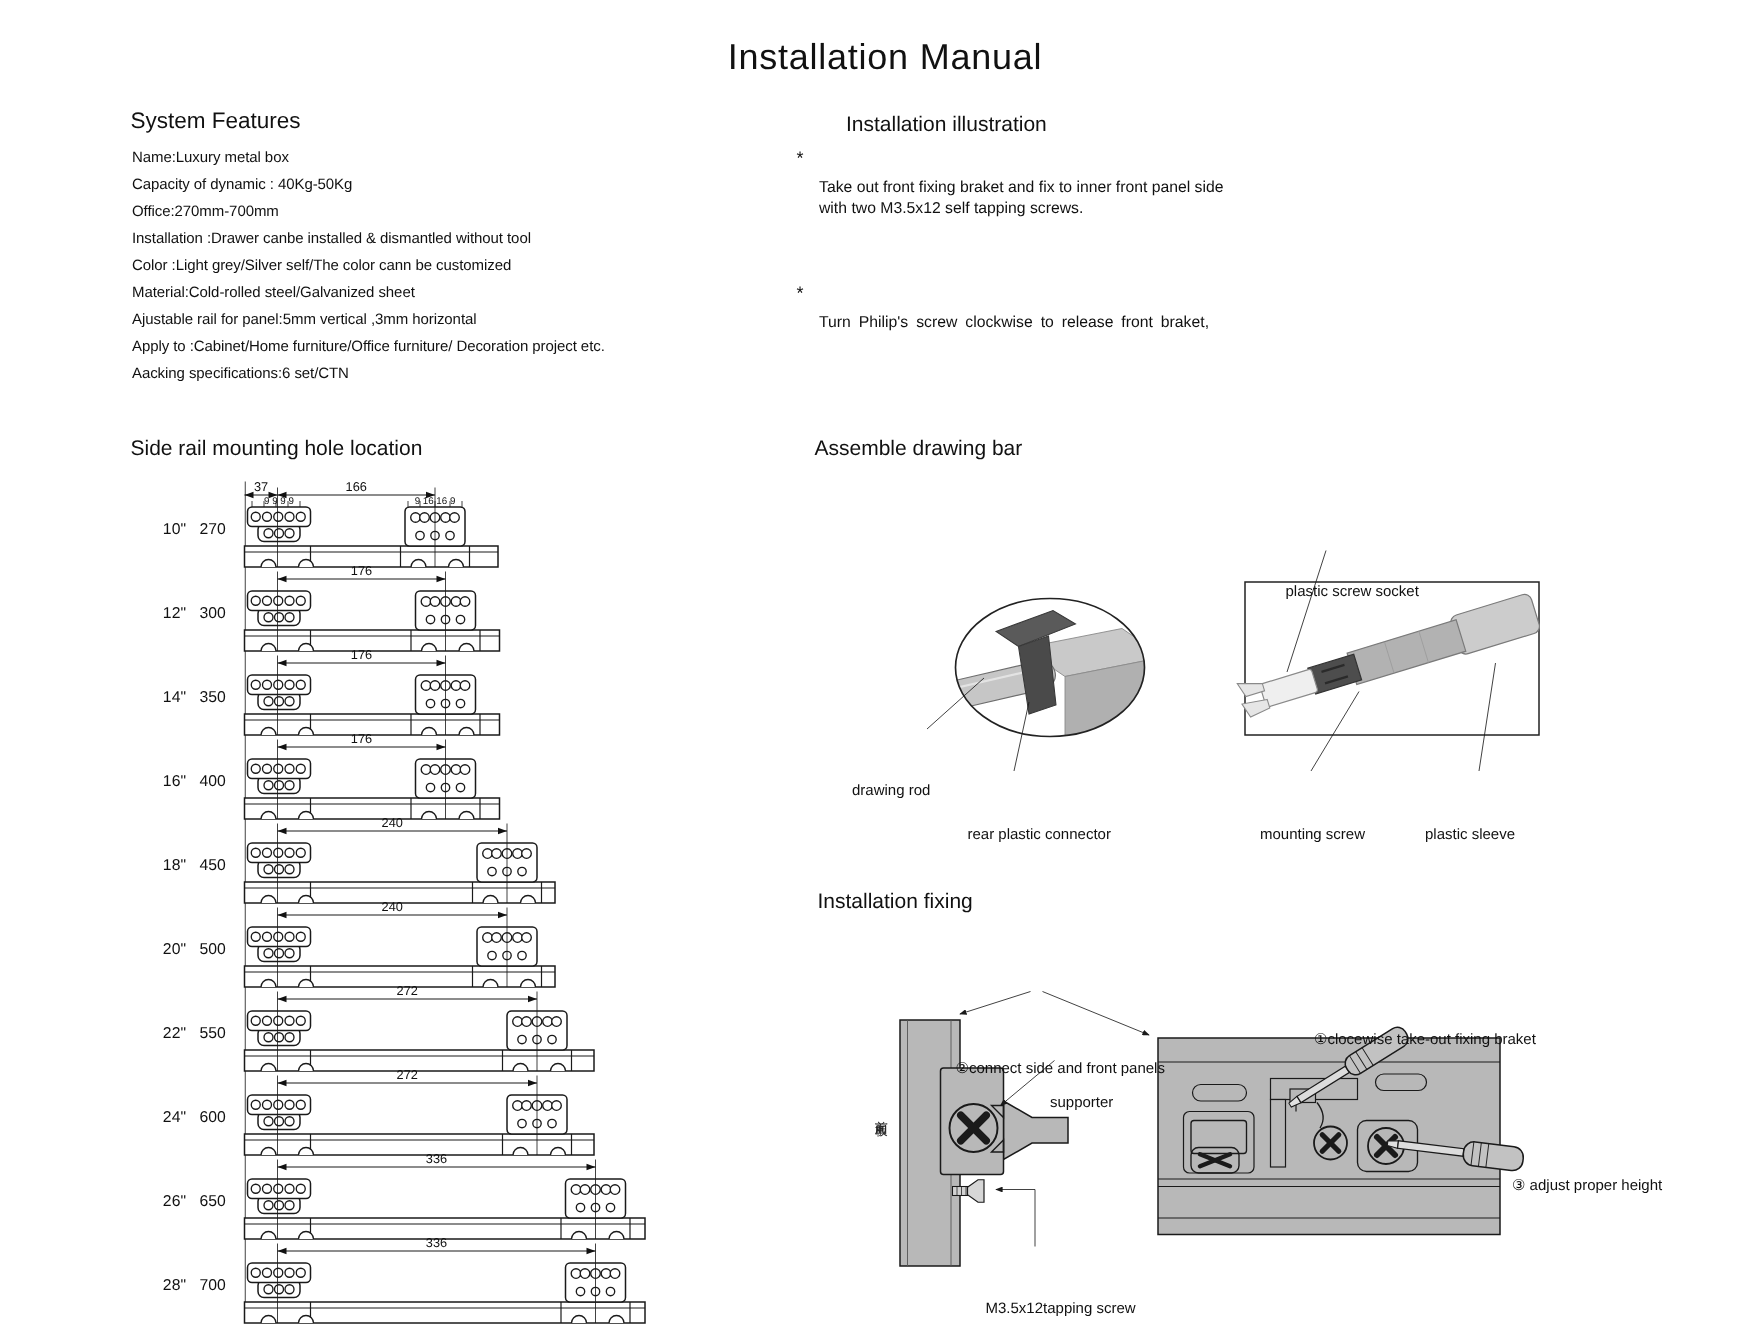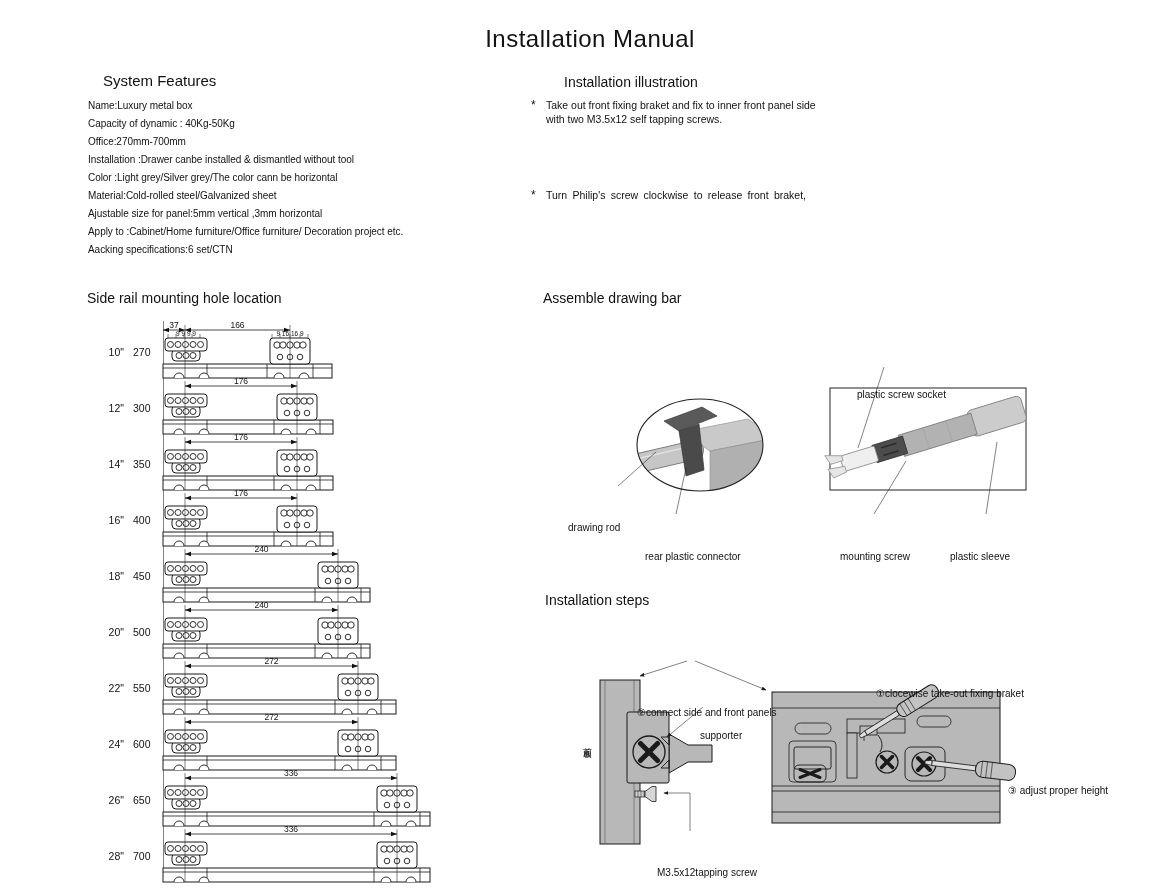--- a/index.html
+++ b/index.html
@@ -6,21 +6,21 @@
   .page{position:relative;width:1170px;height:894px;background:#ffffff;overflow:hidden;
         font-family:"Liberation Sans","DejaVu Sans",sans-serif;color:#111;}
   .abs{position:absolute;}
   .title{left:385px;top:25px;width:410px;text-align:center;font-size:24px;letter-spacing:.5px;}
   .h1{font-size:15px;}
   .h2{font-size:14px;}
   .features{left:88px;top:97px;width:400px;font-size:10px;line-height:18px;letter-spacing:-0.05px;}
   .bullets{left:531px;top:99px;width:330px;font-size:10.5px;line-height:13.5px;}
   .bullet{position:absolute;left:0;width:330px;}
   .bmark{position:absolute;left:0;top:0;font-size:12px;}
-  .btext{margin-left:15px;}
+  .btext{margin-left:15px;margin-top:20px;}
   .bullet1 .btext div:first-child{word-spacing:2.4px;}
   .lbl{font-size:10px;white-space:nowrap;margin-top:35px;}
   .vtext{font-size:8.5px;color:#222;writing-mode:vertical-rl;text-orientation:upright;letter-spacing:1px;line-height:9px;}
   svg{position:absolute;left:0;top:0;pointer-events:none;}
   
   .part{fill:#fff;stroke:#1a1a1a;stroke-width:1;}
   .holeC{fill:#fff;stroke:#1a1a1a;stroke-width:0.9;}
   .ln{stroke:#1a1a1a;stroke-width:0.8;fill:none;}
   .lnT{stroke:#1a1a1a;stroke-width:0.55;fill:none;}
   .dimT{font:8.5px "Liberation Sans",sans-serif;fill:#111;}
@@ -539,29 +539,29 @@
           <rect x="44" y="-8" width="40" height="16" rx="7" fill="#c2c2c2" stroke="#1a1a1a" stroke-width="1"></rect>
           <line x1="50" y1="-8" x2="50" y2="8" stroke="#1a1a1a" stroke-width="0.6"></line>
           <line x1="55" y1="-8" x2="55" y2="8" stroke="#1a1a1a" stroke-width="0.6"></line>
           <line x1="60" y1="-8" x2="60" y2="8" stroke="#1a1a1a" stroke-width="0.6"></line>
         </g>
       </g>
     </svg>
 
   <div class="abs title">Installation Manual</div>
 
-  <div class="abs h1" style="left:87px;top:72px;margin-left:16px;">System Features</div>
+  <div class="abs h1" style="left:87px;top:72px;">System Features</div>
   <div class="abs features" id="features">
       <div>Name:Luxury metal box</div>
       <div>Capacity of dynamic : 40Kg-50Kg</div>
       <div>Office:270mm-700mm</div>
       <div>Installation :Drawer canbe installed &amp; dismantled without tool</div>
-      <div>Color :Light grey/Silver grey/The color cann be horizontal</div>
+      <div>Color :Light grey/Silver self/The color cann be customized</div>
       <div>Material:Cold-rolled steel/Galvanized sheet</div>
-      <div>Ajustable size for panel:5mm vertical ,3mm horizontal</div>
+      <div>Ajustable rail for panel:5mm vertical ,3mm horizontal</div>
       <div>Apply to :Cabinet/Home furniture/Office furniture/ Decoration project etc.</div>
       <div>Aacking specifications:6 set/CTN</div>
     </div>
   <div class="abs h2" style="left:87px;top:290px;">Side rail mounting hole location</div>
 
   <div class="abs h2" style="left:564px;top:74px;">Installation illustration</div>
   <div class="abs bullets" id="bullets">
       <div class="bullet bullet0" style="top: 0px;">
         <span class="bmark">*</span>
         <div class="btext">
@@ -570,21 +570,21 @@
         </div>
       </div>
       <div class="bullet bullet1" style="top: 90px;">
         <span class="bmark">*</span>
         <div class="btext">
           <div>Turn Philip's screw clockwise to release front braket,</div>
         </div>
       </div>
     </div>
   <div class="abs h2" style="left:543px;top:290px;">Assemble drawing bar</div>
-  <div class="abs h2" style="left:545px;top:592px;">Installation steps</div>
+  <div class="abs h2" style="left:545px;top:592px;">Installation fixing</div>
 
   <div class="abs lbl" style="left:857px;top:354px;">plastic screw socket</div>
   <div class="abs lbl" style="left:568px;top:487px;">drawing rod</div>
   <div class="abs lbl" style="left:645px;top:516px;">rear plastic connector</div>
   <div class="abs lbl" style="left:840px;top:516px;">mounting screw</div>
   <div class="abs lbl" style="left:950px;top:516px;">plastic sleeve</div>
 
   <div class="abs lbl" style="left:637px;top:672px;">②connect side and front panels</div>
   <div class="abs lbl" style="left:876px;top:653px;">①clocewise take-out fixing braket</div>
   <div class="abs lbl" style="left:1008px;top:750px;">③ adjust proper height</div>

